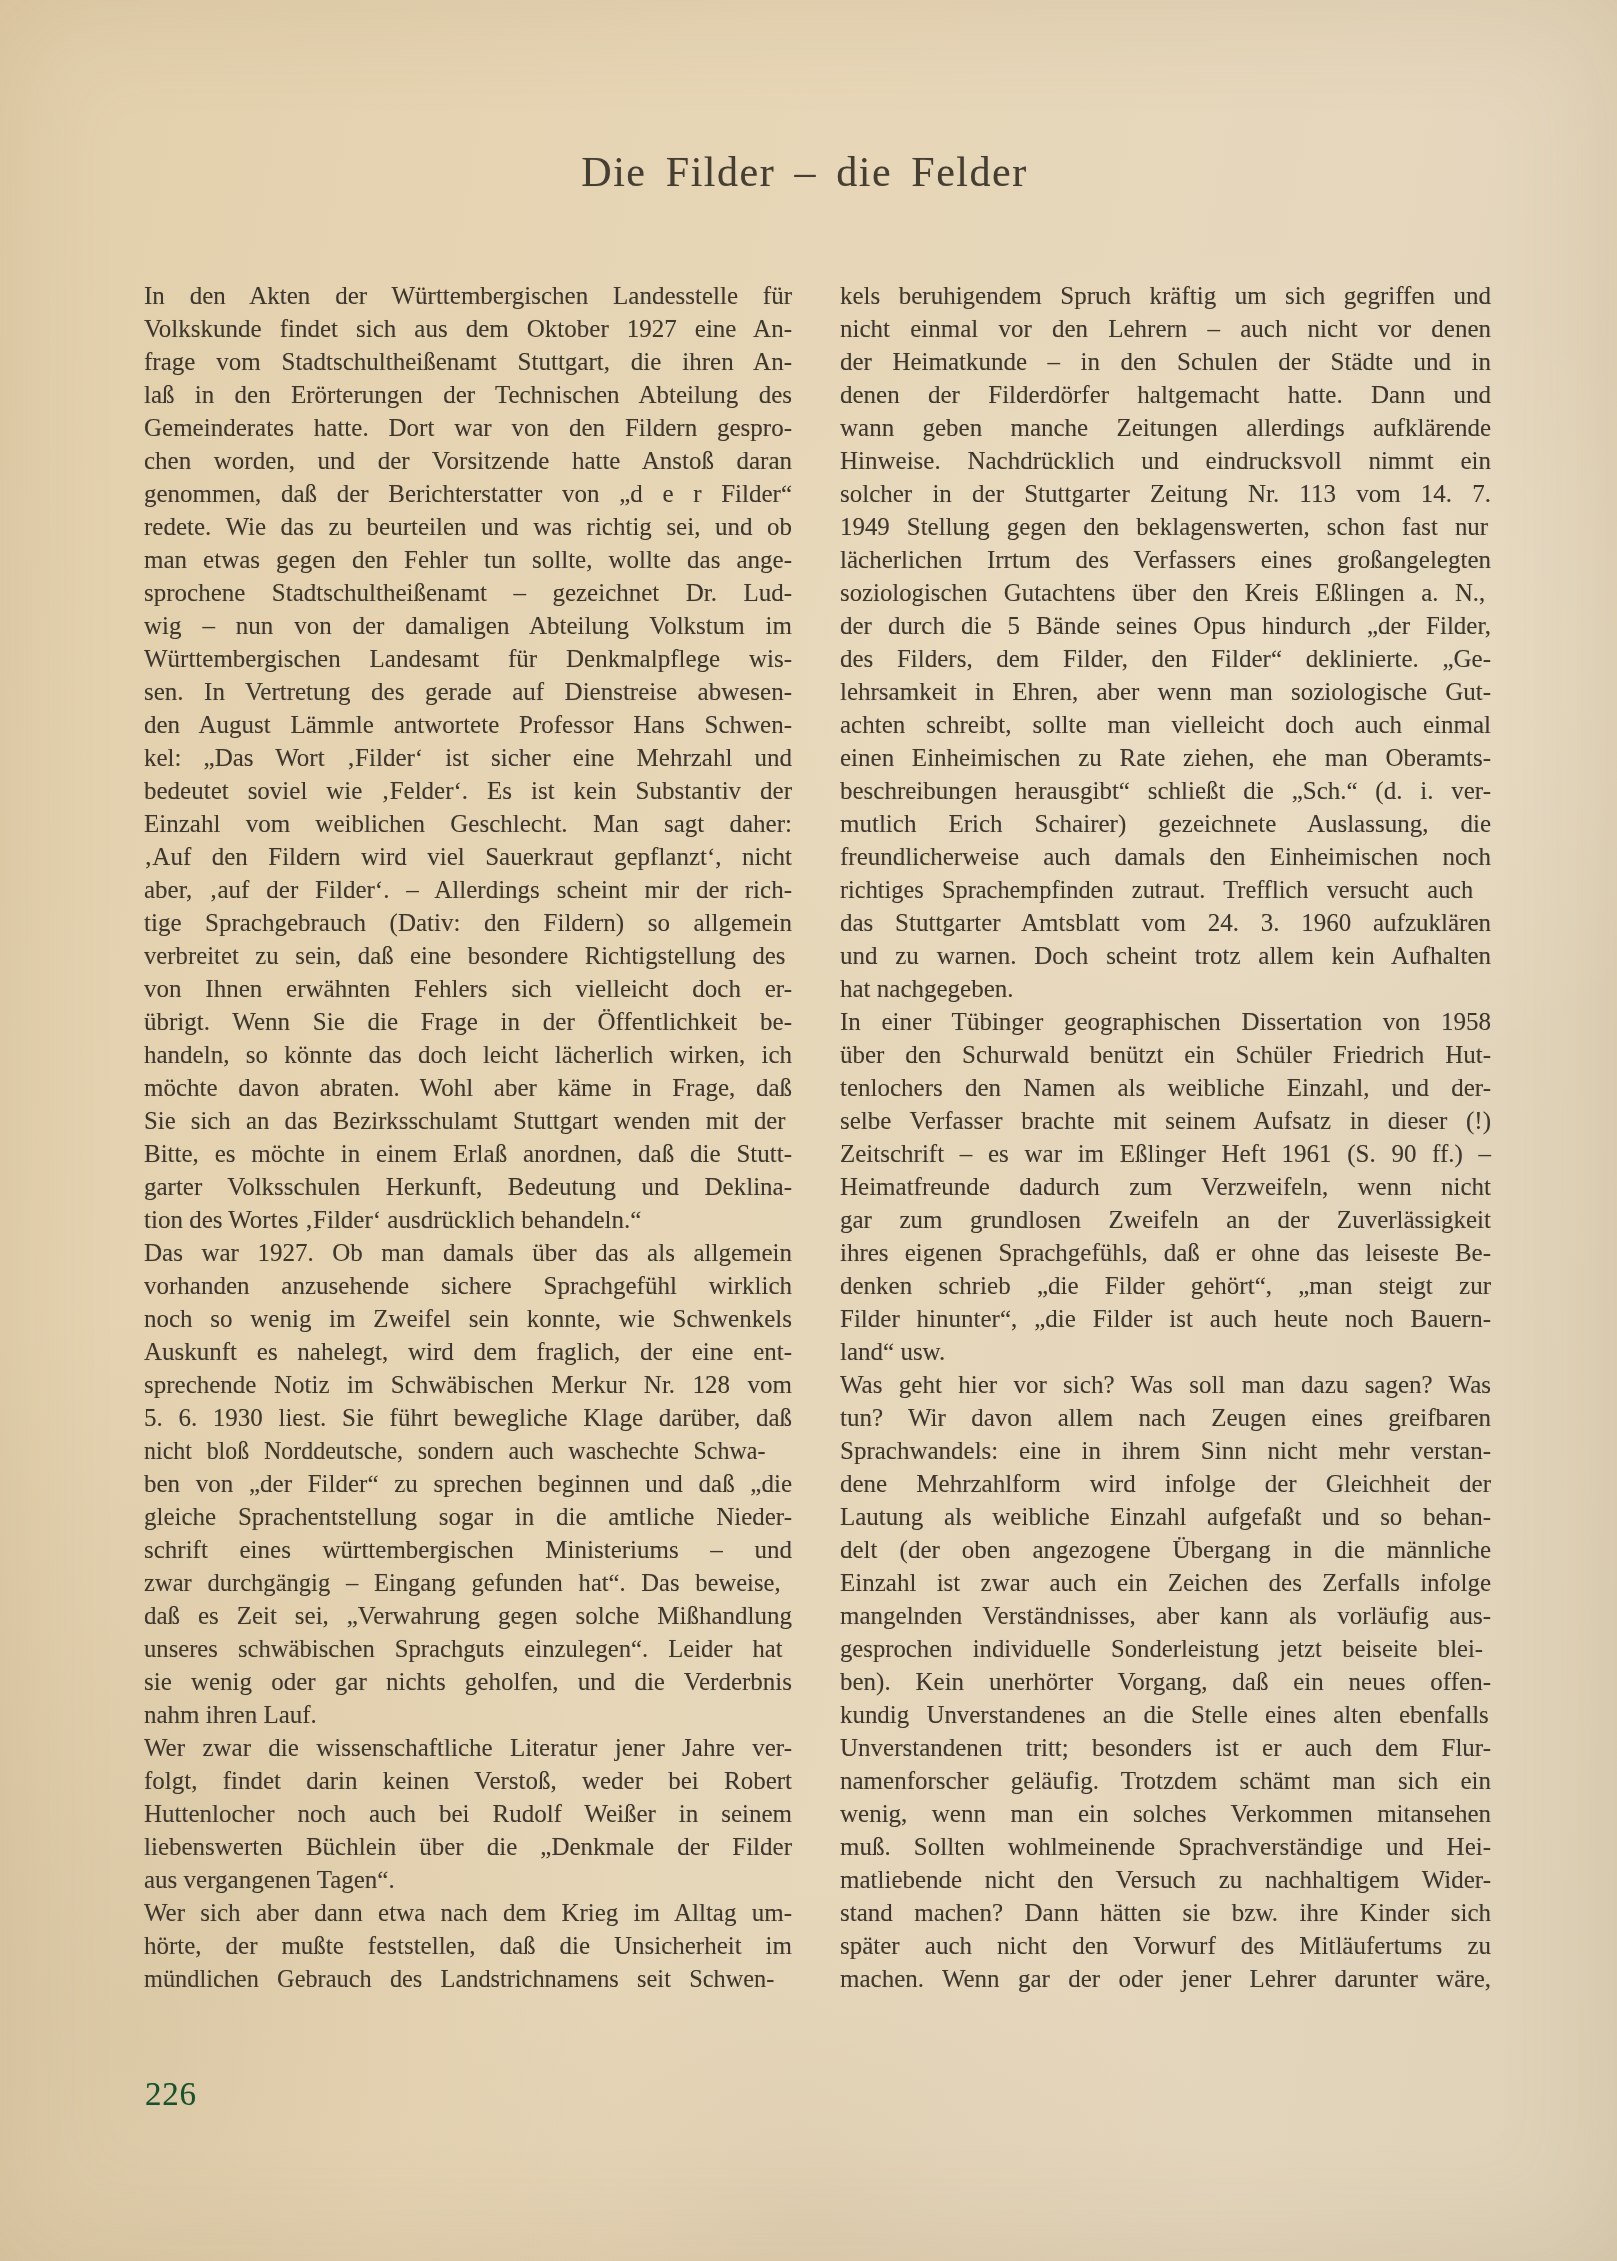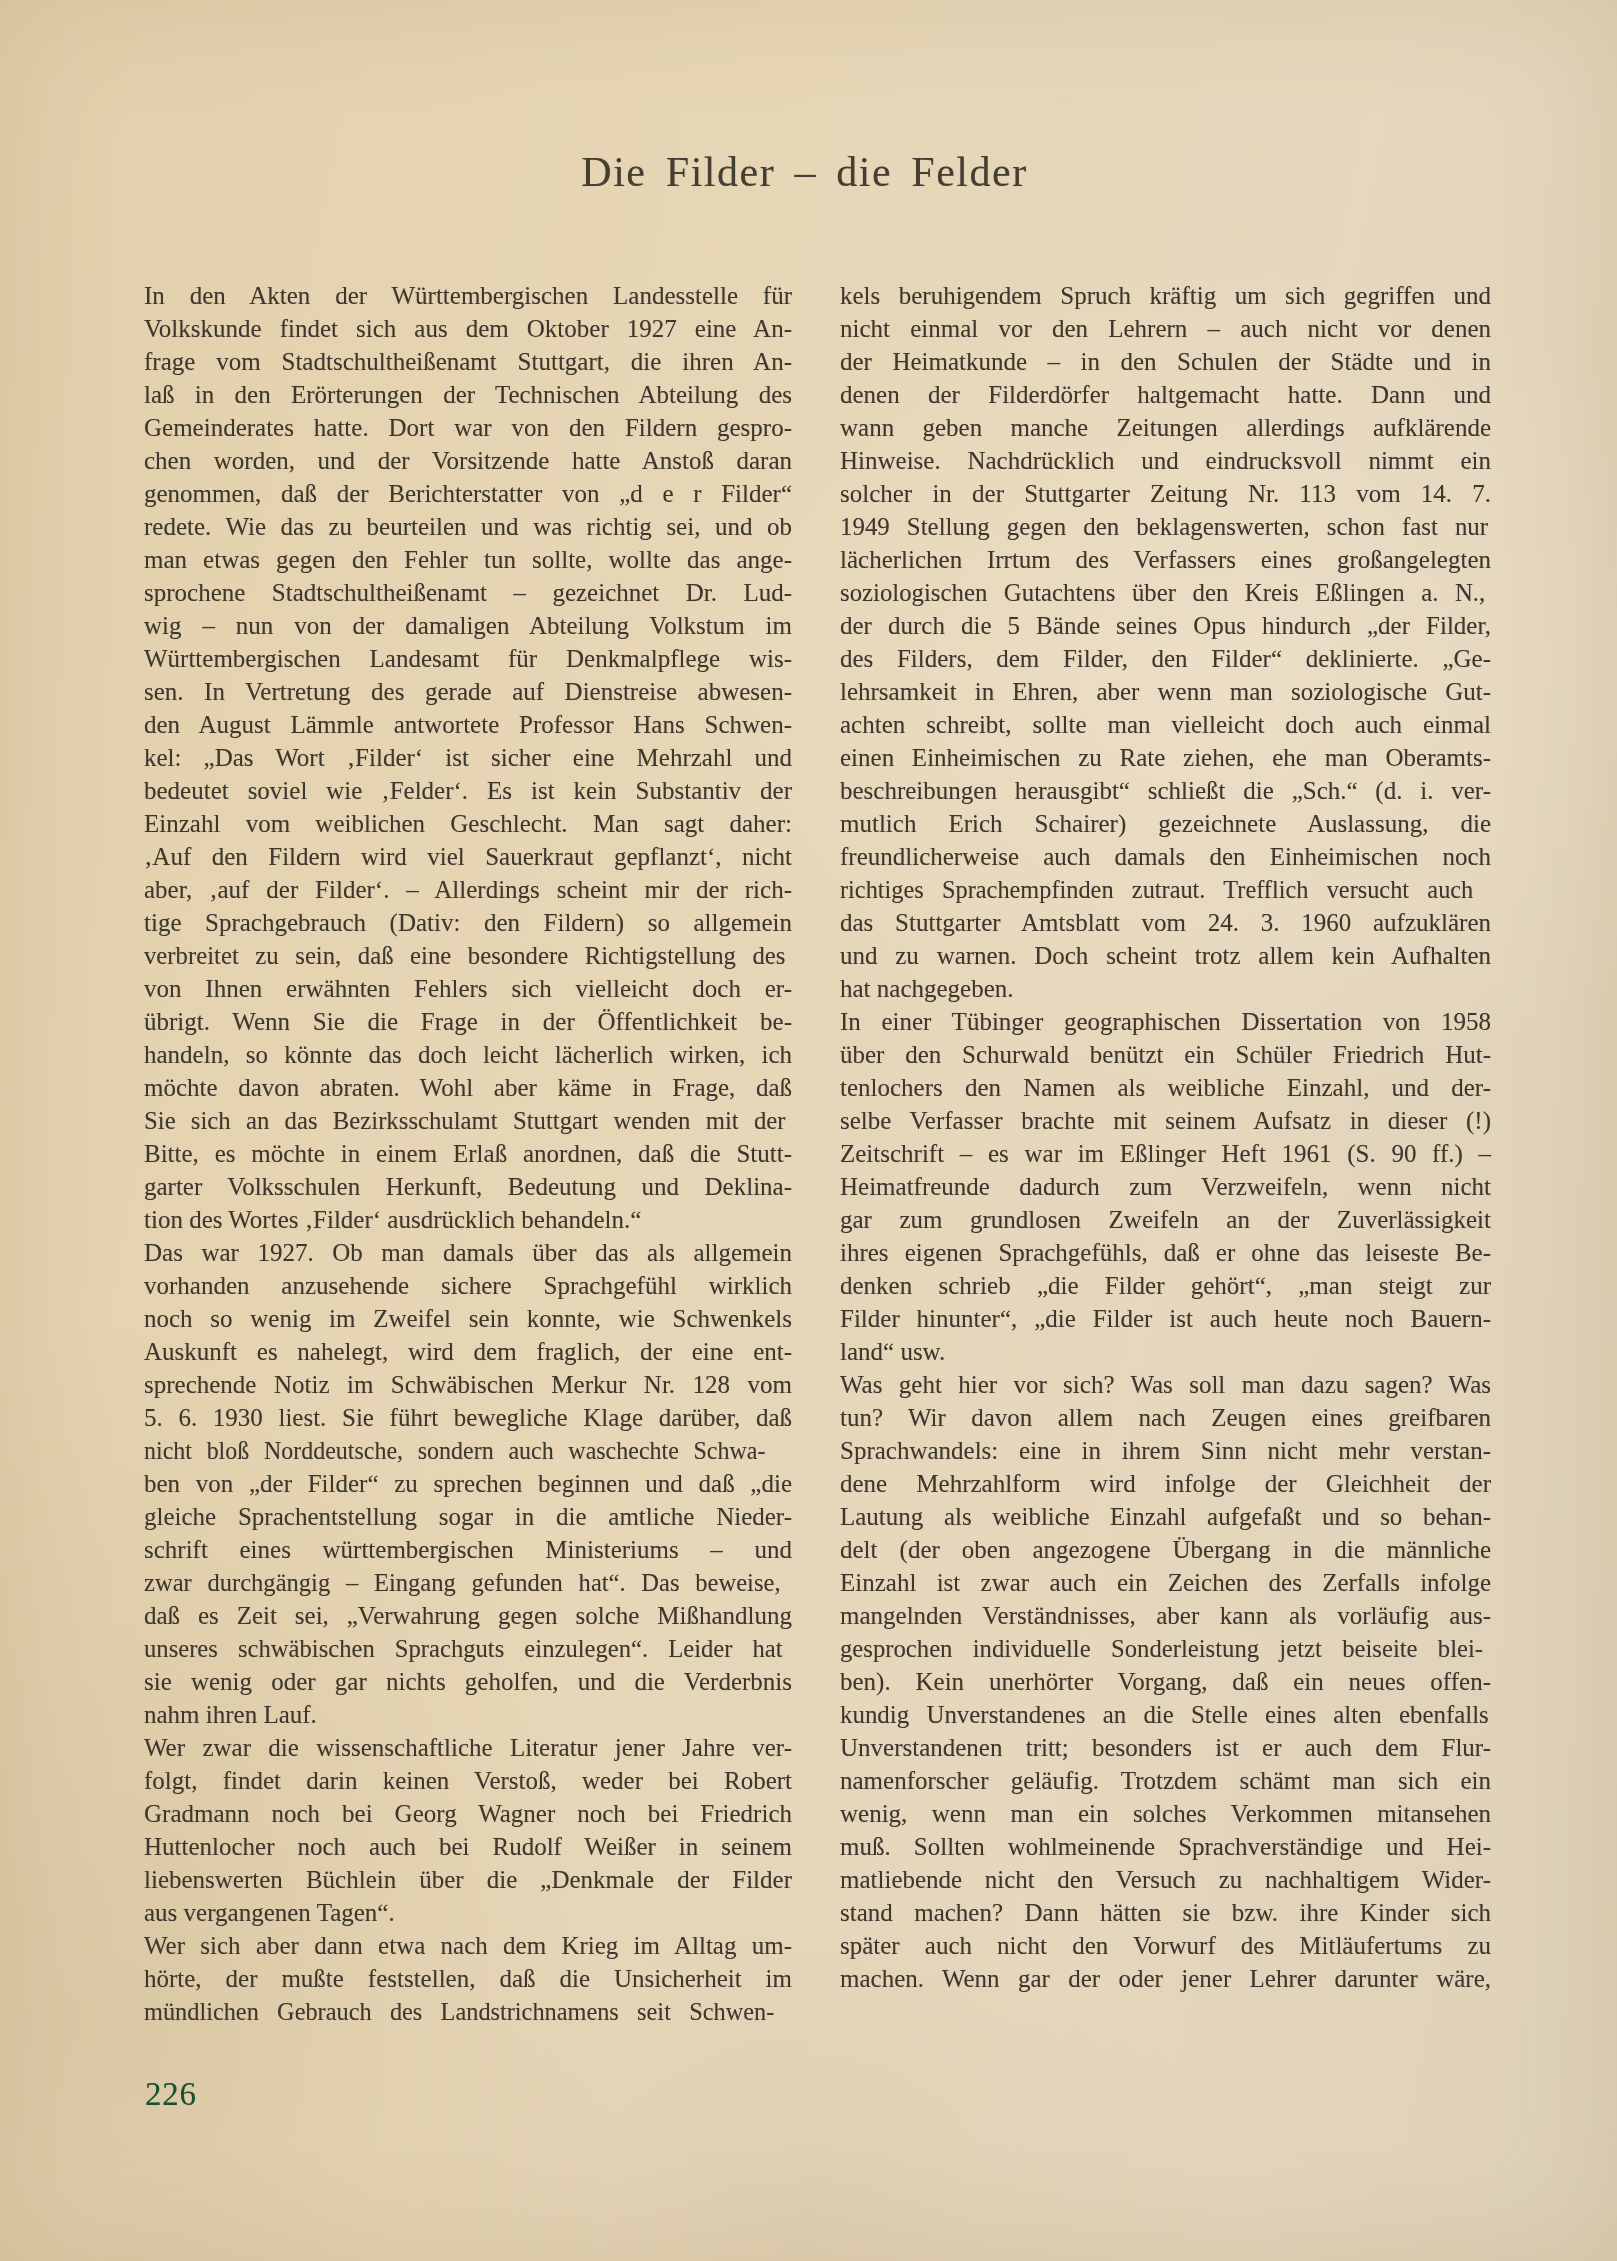--- a/index.html
+++ b/index.html
@@ -90,21 +90,20 @@
       <div class="line">ben von „der Filder“ zu sprechen beginnen und daß „die</div>
       <div class="line">gleiche Sprachentstellung sogar in die amtliche Nieder-</div>
       <div class="line">schrift eines württembergischen Ministeriums – und</div>
       <div class="line" style="transform: scaleX(0.982301);">zwar durchgängig – Eingang gefunden hat“. Das beweise,</div>
       <div class="line">daß es Zeit sei, „Verwahrung gegen solche Mißhandlung</div>
       <div class="line" style="transform: scaleX(0.985572);">unseres schwäbischen Sprachguts einzulegen“. Leider hat</div>
       <div class="line">sie wenig oder gar nichts geholfen, und die Verderbnis</div>
       <div class="line flush">nahm ihren Lauf.</div>
       <div class="line">Wer zwar die wissenschaftliche Literatur jener Jahre ver-</div>
       <div class="line">folgt, findet darin keinen Verstoß, weder bei Robert</div>
-      <div class="line">Gradmann noch bei Georg Wagner noch bei Friedrich</div>
       <div class="line">Huttenlocher noch auch bei Rudolf Weißer in seinem</div>
       <div class="line">liebenswerten Büchlein über die „Denkmale der Filder</div>
       <div class="line flush">aus vergangenen Tagen“.</div>
       <div class="line">Wer sich aber dann etwa nach dem Krieg im Alltag um-</div>
       <div class="line">hörte, der mußte feststellen, daß die Unsicherheit im</div>
       <div class="line" style="transform: scaleX(0.972618);">mündlichen Gebrauch des Landstrichnamens seit Schwen-</div>
     </div>
   <div class="col col-right">
       <div class="line">kels beruhigendem Spruch kräftig um sich gegriffen und</div>
       <div class="line">nicht einmal vor den Lehrern – auch nicht vor denen</div>

